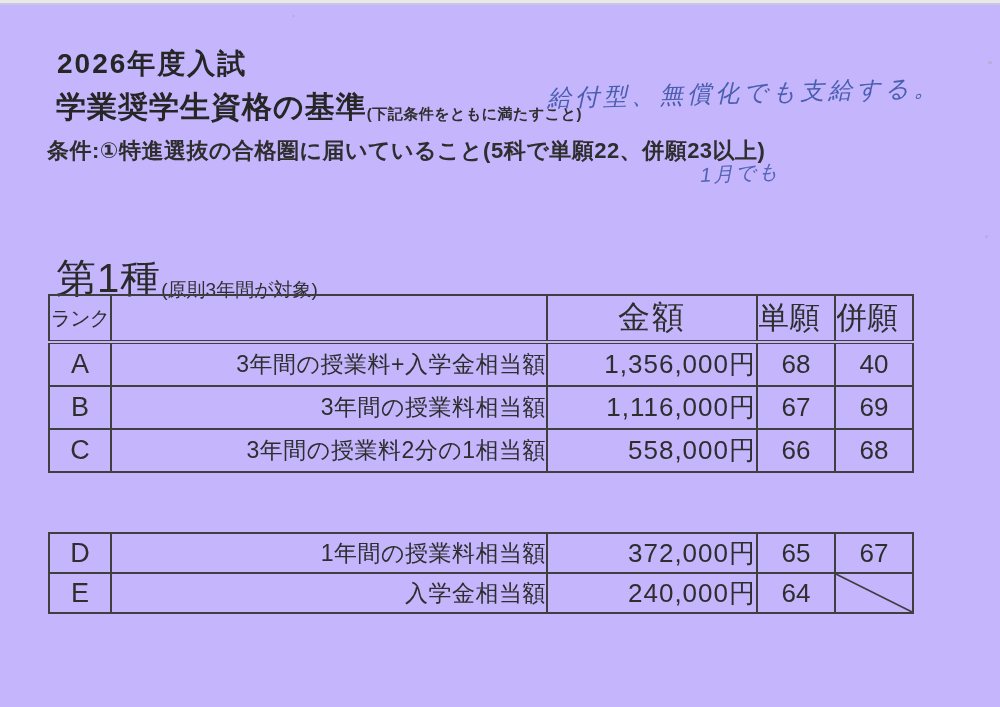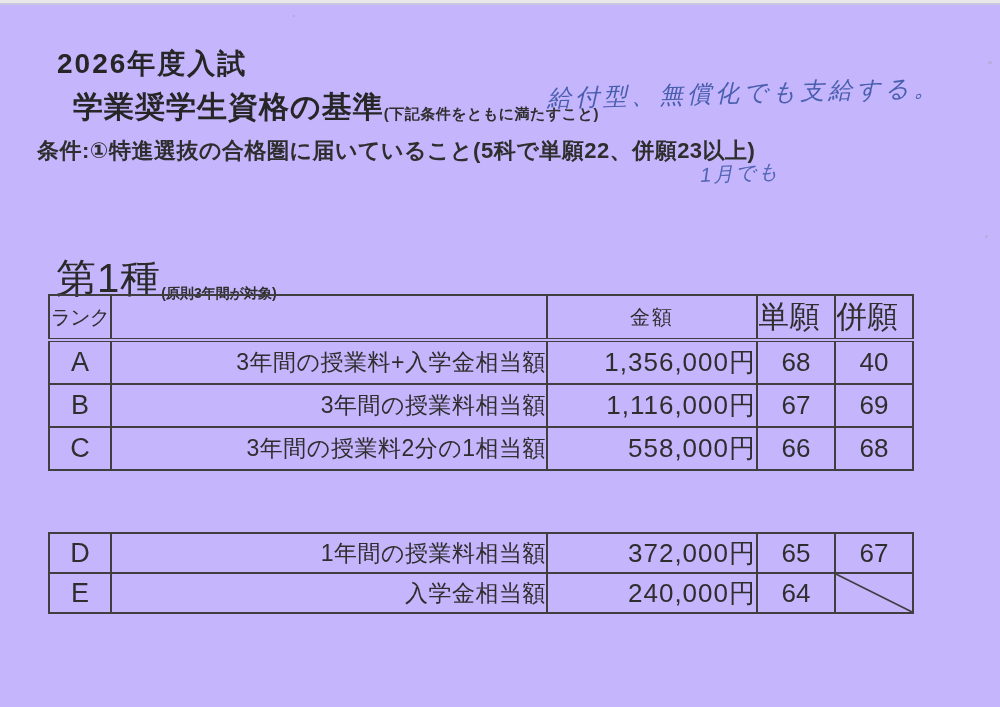--- a/index.html
+++ b/index.html
@@ -29,21 +29,21 @@
   .doc-title {
     position: absolute;
     left: 57px; top: 42px;
     font-size: 28px;
     font-weight: 700;
     letter-spacing: 2px;
     color: #262626;
   }
   .doc-subtitle-row {
     position: absolute;
-    left: 73px; top: 84px;
+    left: 56px; top: 84px;
     display: flex;
     align-items: flex-end;
     white-space: nowrap;
   }
   .doc-subtitle {
     font-size: 30px;
     font-weight: 700;
     letter-spacing: 1px;
     color: #262626;
   }
@@ -69,21 +69,21 @@
   .hand-cond {
     position: absolute;
     left: 700px; top: 157px;
     font-size: 20px;
     letter-spacing: 2px;
     transform: rotate(-3deg);
     opacity: 0.85;
   }
   .cond-line1 {
     position: absolute;
-    left: 37px; top: 133px;
+    left: 47px; top: 133px;
     font-size: 22px;
     font-weight: 700;
     letter-spacing: 0.5px;
     white-space: nowrap;
     text-align: center;
   }
   .cond-line2 {
     position: absolute;
     left: 94px; top: 166px;
     font-size: 22px;
@@ -97,22 +97,22 @@
     align-items: flex-end;
     white-space: nowrap;
   }
   .section-heading .big {
     font-size: 40px;
     font-weight: 400;
     color: #2a2a2a;
     letter-spacing: 1px;
   }
   .section-heading .small {
-    font-size: 14px;
-    font-weight: 700;
+    font-size: 19px;
+    font-weight: 400;
     padding-bottom: 3px;
     text-align: right;
   }
   .heading-1 { left: 56px; top: 248px; }
   .heading-2 { left: 56px; top: 488px; }
 
   table.grid {
     position: absolute;
     left: 48px;
     border-collapse: collapse;
@@ -138,21 +138,21 @@
   .col-rank   { width: 62px; }
   .col-desc   { width: 436px; }
   .col-amount { width: 210px; }
   .col-score  { width: 78px; }
   th.h-rank {
     font-size: 20px;
     font-weight: 400;
     text-align: center;
     letter-spacing: -1px;
   }
-  th.h-amount { font-size: 20px; letter-spacing: 2px; }
+  th.h-amount { font-size: 32px; letter-spacing: 2px; }
   th.h-score  { font-size: 31px; text-align: left; border-radius: 11px; }
   td.c-rank {
     font-size: 27px;
     text-align: center;
     letter-spacing: 0;
   }
   td.c-desc {
     font-size: 23px;
     text-align: right;
     padding-left: 8px;

